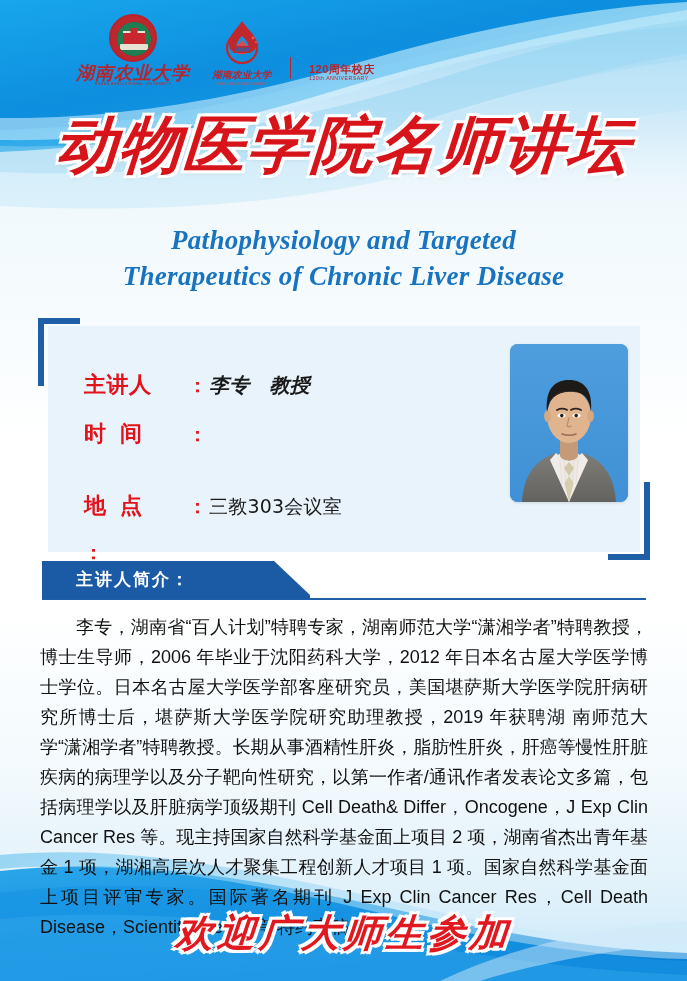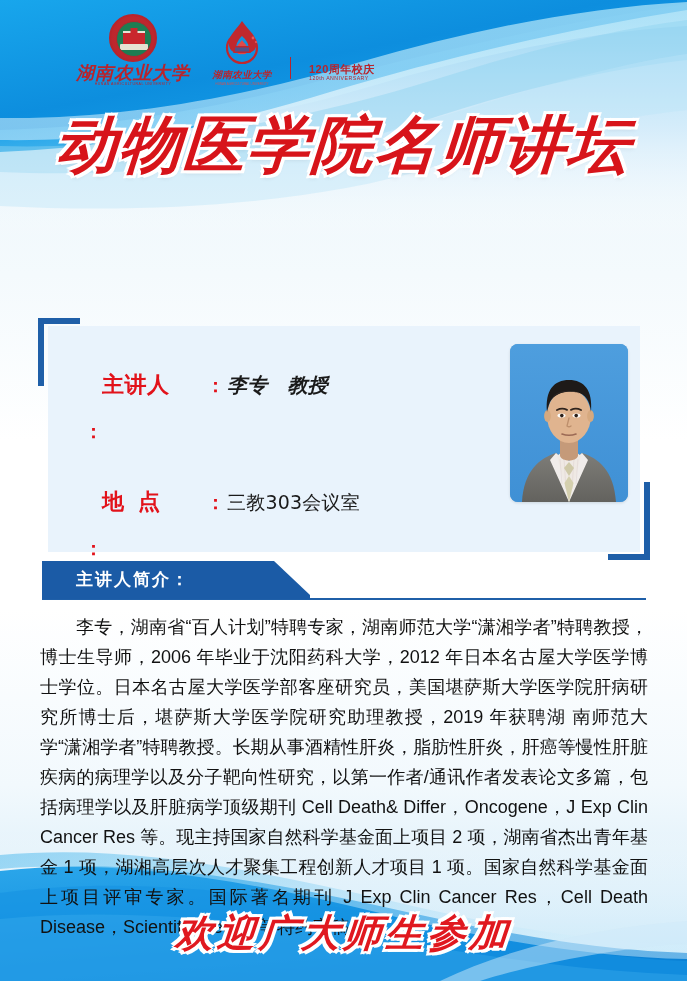--- a/index.html
+++ b/index.html
@@ -260,21 +260,20 @@
     white-space: nowrap;
   }
   .info-label {
     color: #e2121a;
     font-weight: bold;
     font-size: 22px;
     letter-spacing: 0.5px;
     font-family: "DejaVu Sans", sans-serif;
     min-width: 104px;
     display: inline-block;
-    margin-left: 18px;
   }
   .info-label .sp { letter-spacing: 14px; }
   .info-colon {
     color: #e2121a;
     font-weight: bold;
     font-size: 19px;
     margin: 0 2px 0 0;
   }
   .info-value {
     color: #1a1a1a;
@@ -453,36 +452,39 @@
 
     <div class="anniv-block">
       <div class="anniv-cn">120周年校庆</div>
       <div class="anniv-en">120th ANNIVERSARY</div>
     </div>
   </div>
 
   <div class="main-title">动物医学院名师讲坛</div>
 
   <div class="subtitle">
+    <div>Pathophysiology and Targeted</div>
+    <div>Therapeutics of Chronic Liver Disease</div>
   </div>
 
   <div class="info-wrap">
     <div class="info-box"></div>
     <div class="bracket-tl"></div>
     <div class="bracket-br"></div>
 
     <div class="info-rows">
 
       <div class="info-row">
         <span class="info-label">主讲人</span>
         <span class="info-colon">：</span>
         <span class="info-value brush">李专　教授</span>
       </div>
 
       <div class="info-row">
+        <span class="info-label"><span class="sp">时间</span></span>
         <span class="info-colon">：</span>
       </div>
 
       <div class="info-row">
         <span class="info-label"><span class="sp">地点</span></span>
         <span class="info-colon">：</span>
         <span class="info-value">三教303会议室</span>
       </div>
 
       <div class="info-row">

